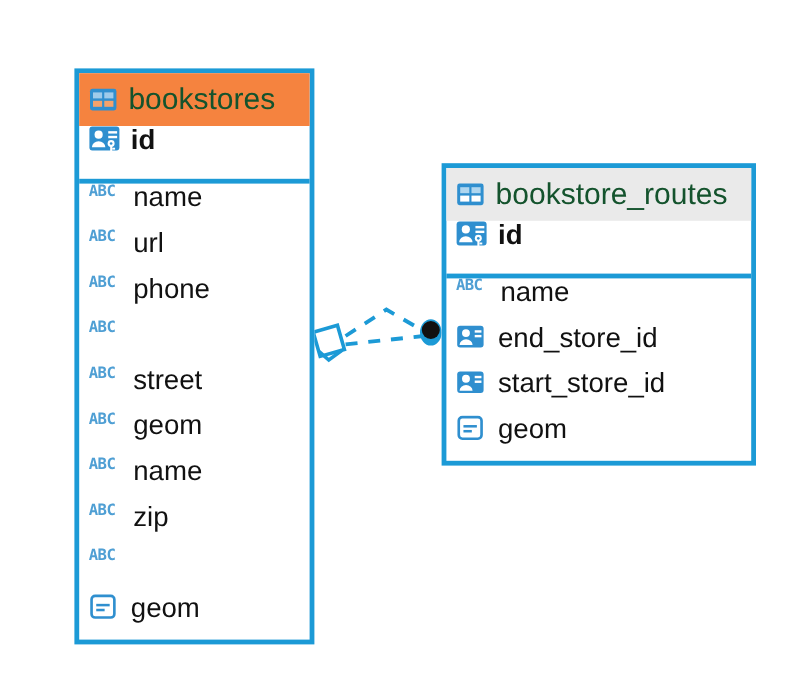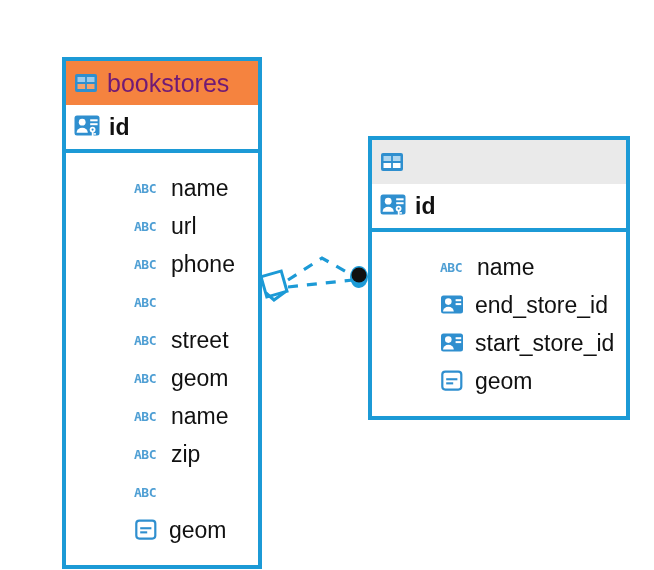--- a/index.html
+++ b/index.html
@@ -39,34 +39,33 @@
     box-sizing: border-box;
     height: 44px;
     padding: 0 8px;
     gap: 9px;
   }
   .entity-header.accent-orange { background: #F5833F; }
   .entity-header.accent-gray   { background: #EAEAEA; }
 
   .entity-title {
     font-size: 25px;
-    color: #701a75;
+    color: #14532d;
     line-height: 1;
     white-space: nowrap;
   }
 
   .pk-row {
     border-bottom: 4px solid #1C9AD6;
   }
 
-  .field-list { padding: 16px; margin-left: 44px; }
+  .field-list { padding: 0; }
 
   .field {
     display: flex;
-    align-items: center;
     box-sizing: border-box;
     height: 38px;
     padding: 0 8px;
     gap: 9px;
   }
   .field.pk { height: 44px; }
 
   .field-name {
     font-size: 23px;
     color: #111111;
@@ -219,20 +218,21 @@
   <div class="entity" id="entity-bookstore-routes" style="left:368px; top:136px; width:262px;">
 
     <div class="entity-header accent-gray">
       <svg class="icon" width="24" height="20" viewBox="0 0 24 20">
         <rect x="1" y="1" width="22" height="18" rx="2" fill="#2F8FCF"></rect>
         <rect x="3.5" y="4" width="7.6" height="5" fill="#AFD6EF"></rect>
         <rect x="12.9" y="4" width="7.6" height="5" fill="#AFD6EF"></rect>
         <rect x="3.5" y="11" width="7.6" height="5" fill="#FFFFFF"></rect>
         <rect x="12.9" y="11" width="7.6" height="5" fill="#FFFFFF"></rect>
       </svg>
+      <span class="entity-title">bookstore_routes</span>
     </div>
 
     <div class="pk-row">
       <div class="field pk">
         <svg class="icon" width="26" height="24" viewBox="0 0 26 24">
           <rect x="0.5" y="0.5" width="25" height="20" rx="2.5" fill="#2F8FCF"></rect>
           <circle cx="8.2" cy="7.2" r="3.4" fill="#ffffff"></circle>
           <path d="M 2.6 17.8 a 5.6 5 0 0 1 11.2 0 z" fill="#ffffff"></path>
           <rect x="16.2" y="4.3" width="7.4" height="2" fill="#ffffff"></rect>
           <rect x="16.2" y="8.2" width="7.4" height="2" fill="#ffffff"></rect>

